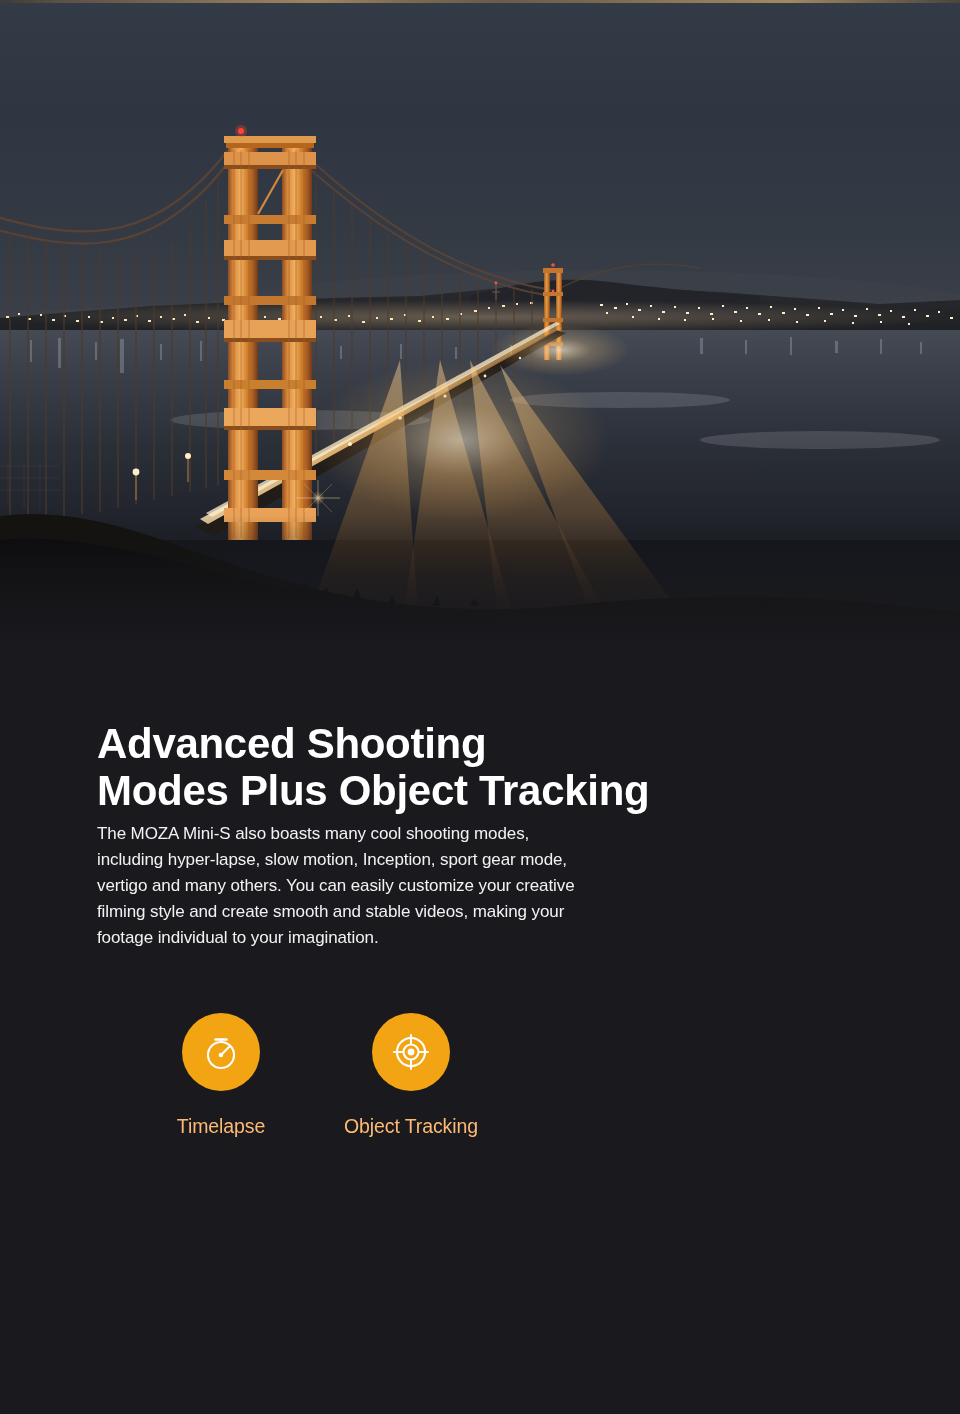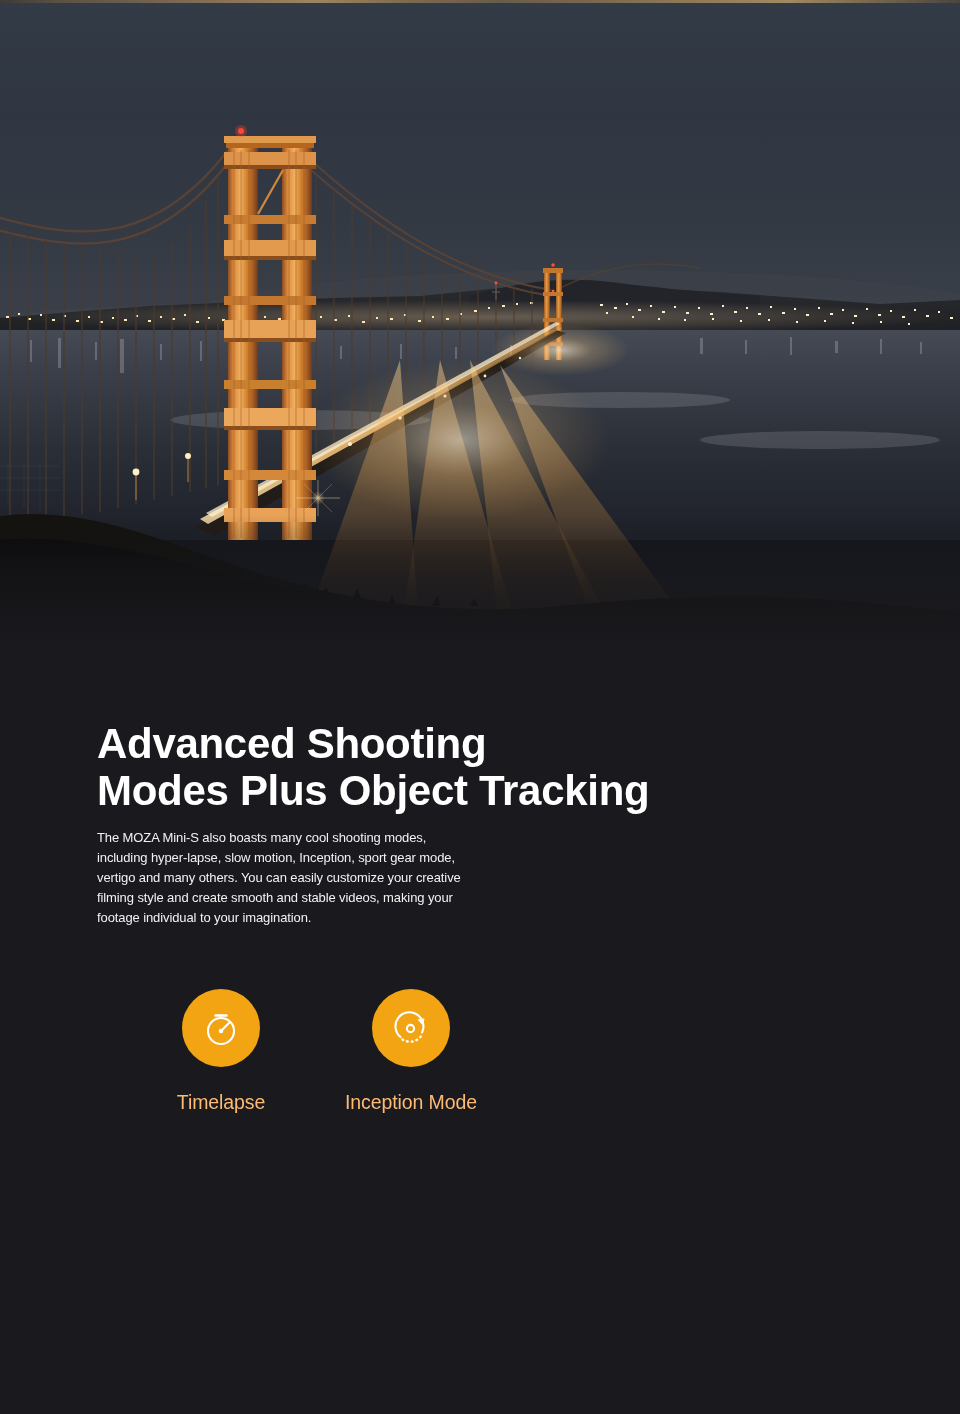--- a/index.html
+++ b/index.html
@@ -72,23 +72,23 @@
     font-size:42px;
     font-weight:bold;
     line-height:1.12;
     letter-spacing:-0.3px;
     margin-top:75px;
     white-space:pre-line;
   }
 
   .body-copy {
     color:#f2f2f2;
-    font-size:13px;
+    font-size:17px;
     line-height:1.53;
-    margin-top:14px;
+    margin-top:7px;
     white-space:pre-line;
     letter-spacing:-0.1px;
   }
 
   
   .features {
     display:flex;
     margin-top:62px;
     margin-left:29px;
   }
@@ -502,35 +502,34 @@
               <circle cx="22" cy="25" r="2.3" fill="#ffffff" stroke="none"></circle>
               <line x1="22" y1="25" x2="31" y2="16"></line>
               <line x1="16.5" y1="9.5" x2="27.5" y2="9.5" stroke-width="2.6"></line>
               <line x1="22" y1="9.5" x2="22" y2="12"></line>
             </svg>
           </span>
         </div>
         <div class="feature-label">Timelapse</div>
       </div>
 
-
-
       <div class="feature">
         <div class="feature-circle">
           <span>
-            <svg width="44" height="44" viewBox="0 0 44 44" fill="none" stroke="#ffffff" stroke-width="2.1" stroke-linecap="round" stroke-linejoin="round">
-
-              <path d="M11.5,31 A14,14 0 1 1 33,26.5"></path>
-
-              <path d="M28.5,13.5 L35.5,12.5 L34,19.5 Z" fill="#ffffff" stroke="none"></path>
-
-              <path d="M13.5,33.5 A14,14 0 0 0 33.5,28" stroke-dasharray="0.8 4" stroke-width="2.4"></path>
-
-              <circle cx="21.5" cy="22.5" r="3.6"></circle>
+            <svg width="44" height="44" viewBox="0 0 44 44" fill="none" stroke="#ffffff" stroke-width="2.1" stroke-linecap="round">
+              <circle cx="22" cy="22" r="14"></circle>
+              <circle cx="22" cy="22" r="7.5"></circle>
+              <circle cx="22" cy="22" r="3.4" fill="#ffffff" stroke="none"></circle>
+              <line x1="22" y1="5" x2="22" y2="13.5"></line>
+              <line x1="22" y1="30.5" x2="22" y2="39"></line>
+              <line x1="5" y1="22" x2="13.5" y2="22"></line>
+              <line x1="30.5" y1="22" x2="39" y2="22"></line>
             </svg>
           </span>
         </div>
-        <div class="feature-label">Inception Mode</div>
+        <div class="feature-label">Object Tracking</div>
       </div>
+
+
 
     </div>
   </div>
 </div>
 
 </body></html>

